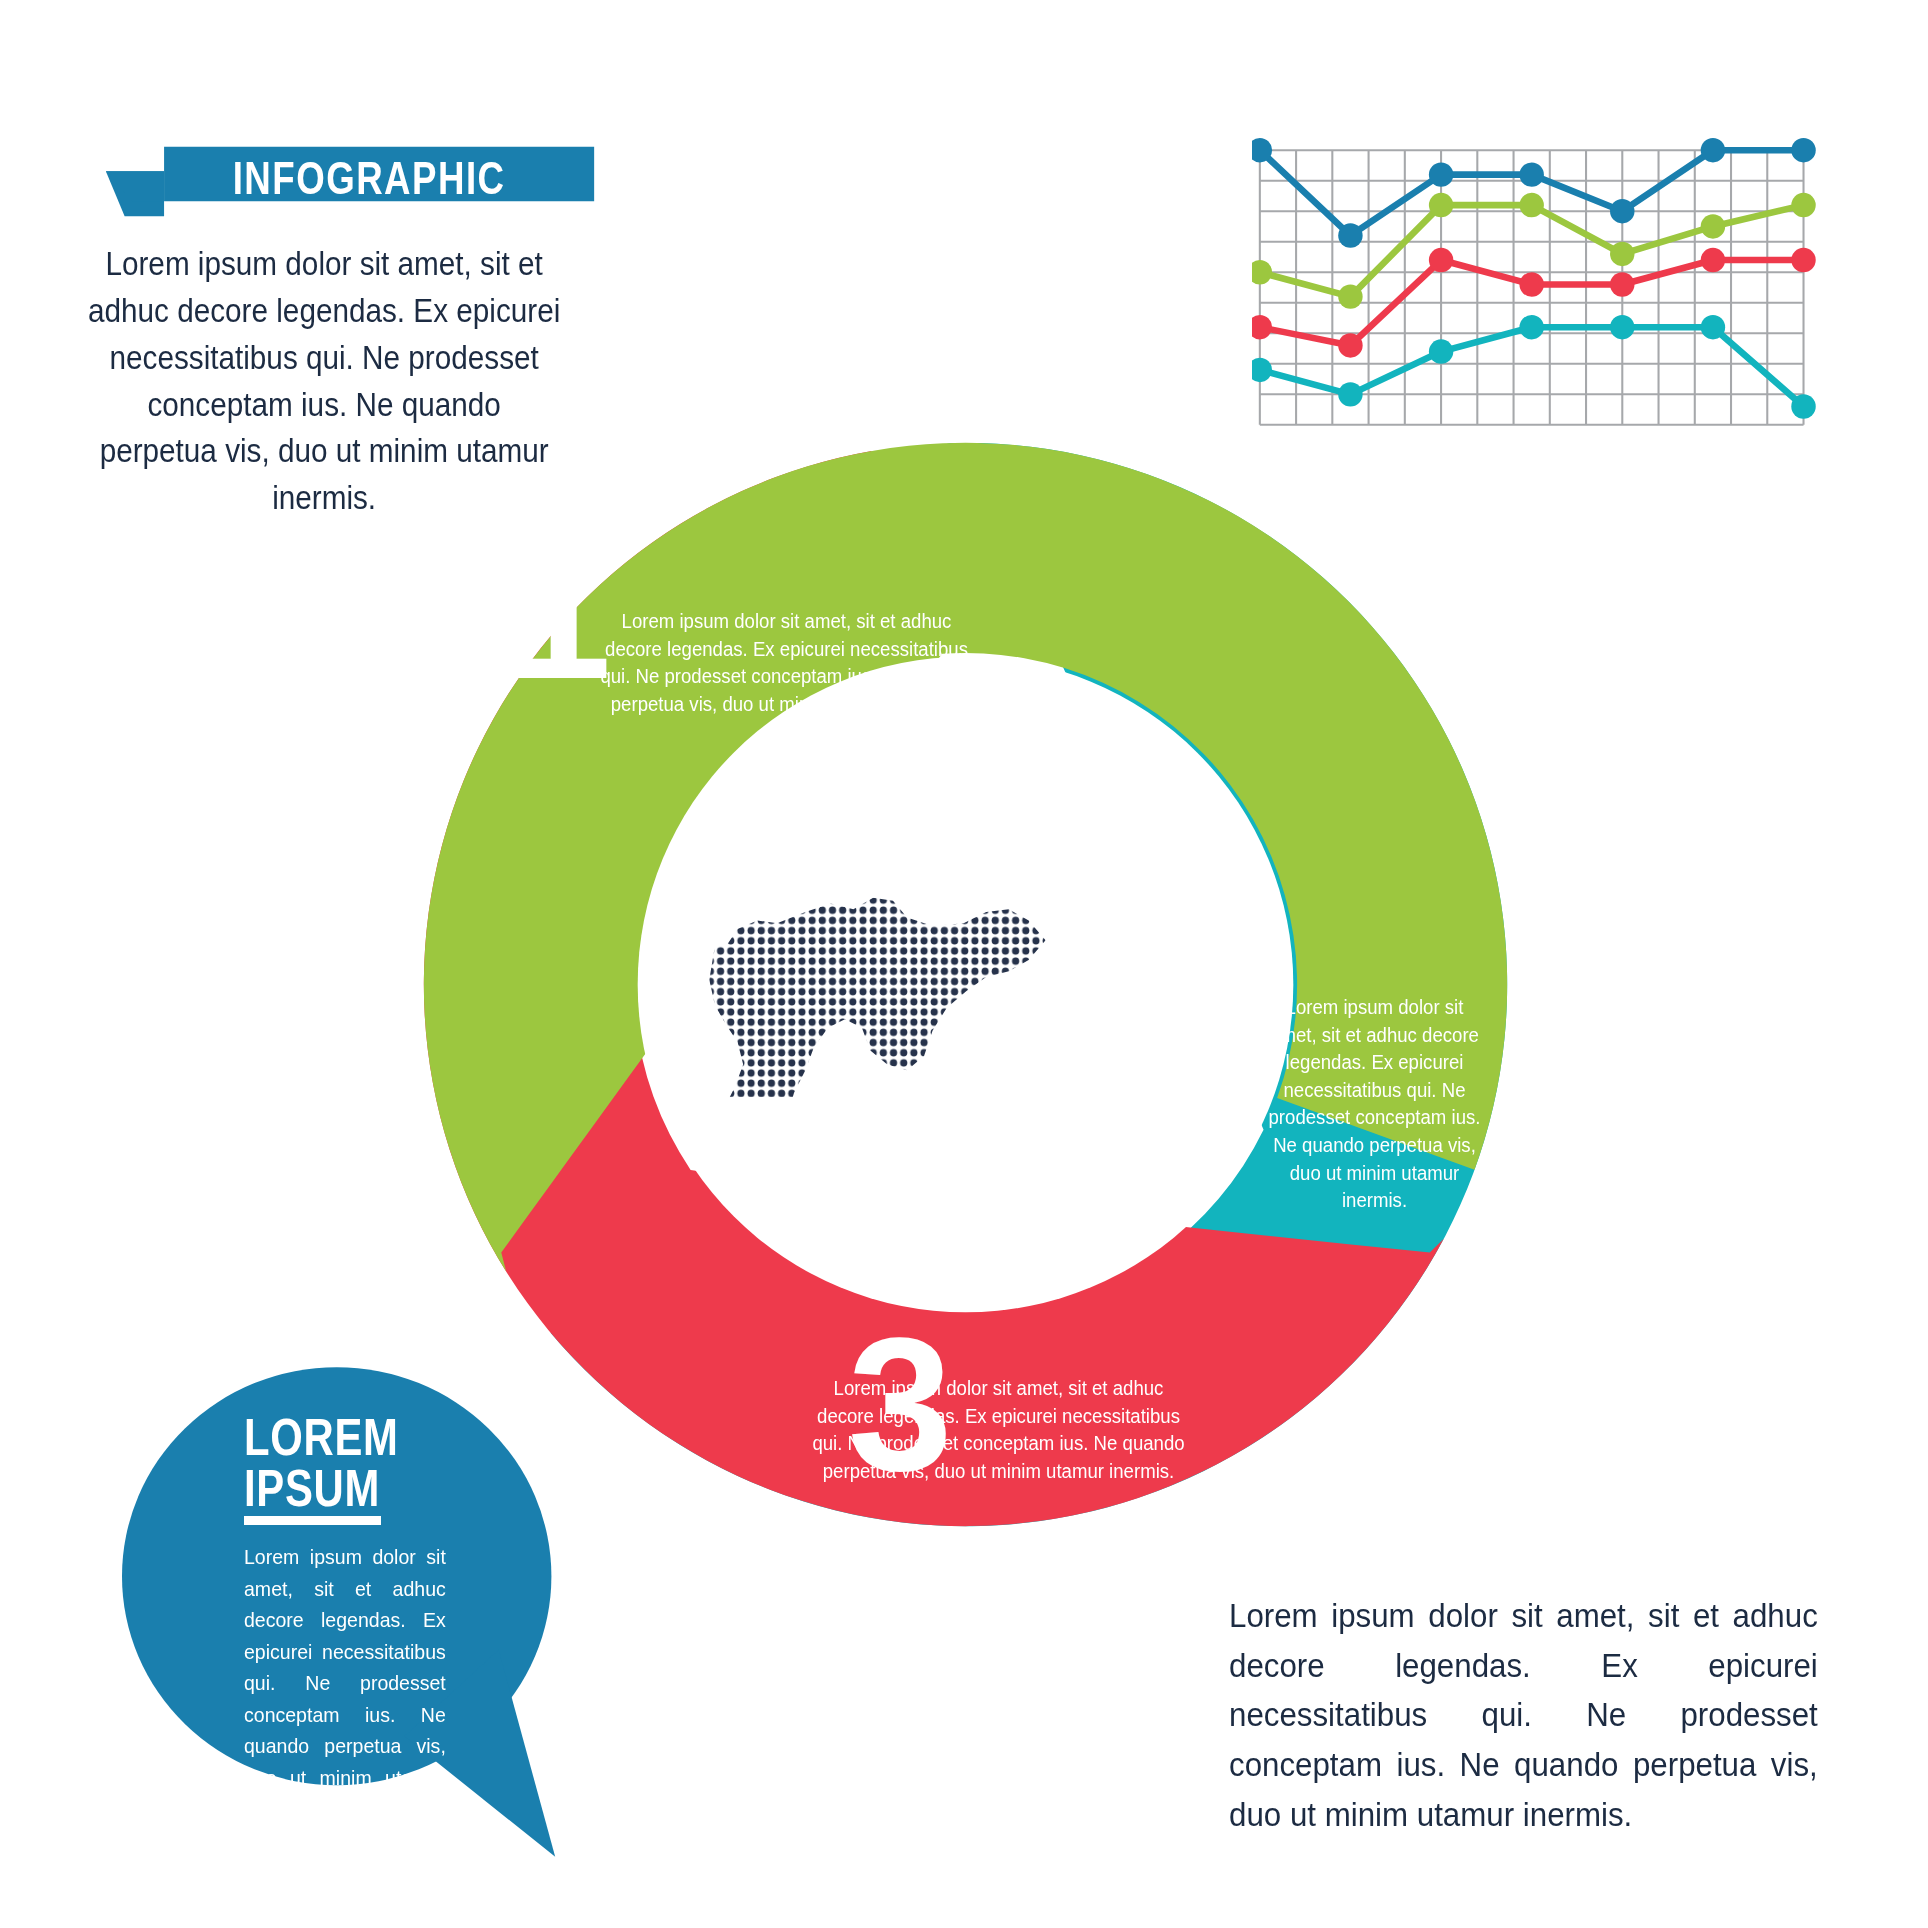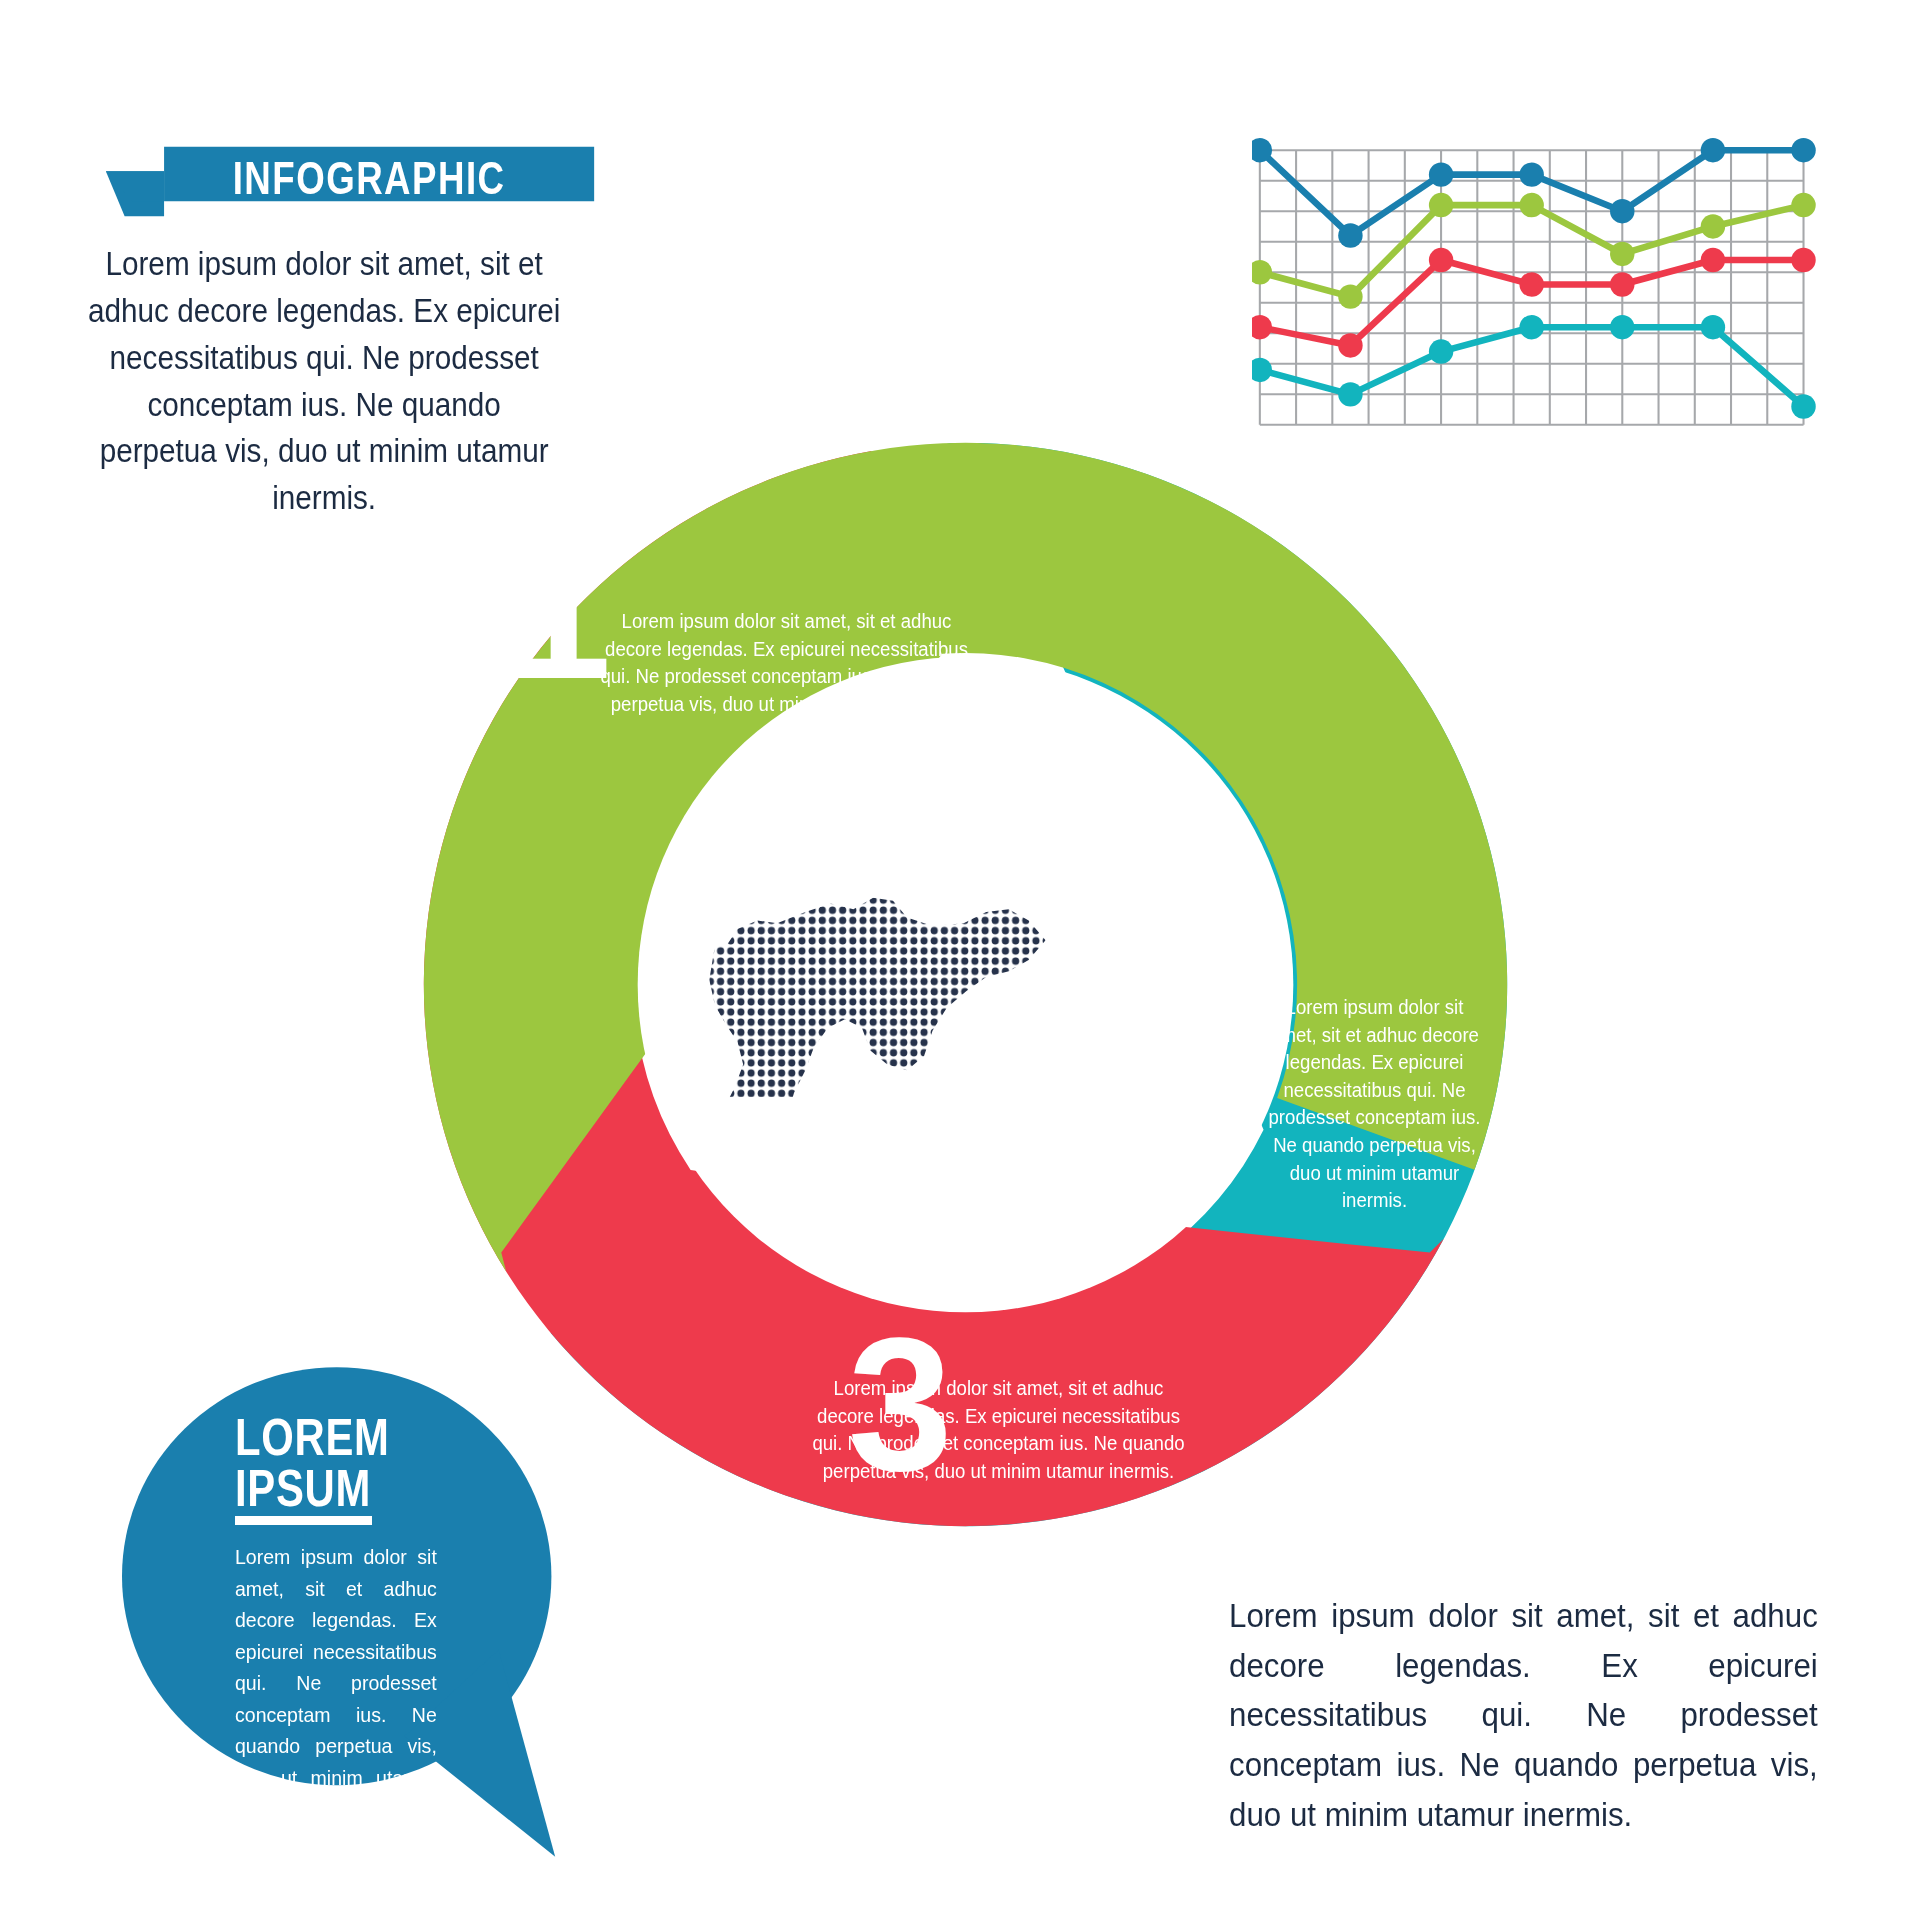--- a/index.html
+++ b/index.html
@@ -46,21 +46,21 @@
     position:absolute;color:#ffffff;font-size:20px;line-height:1.38;
     text-align:center;transform-origin:center center;
   }
   #petal-text-1{left:179px;top:184px;width:405px;transform:scaleX(.93);}
   #petal-text-2{left:852px;top:570px;width:235px;transform:scaleX(.93);}
   #petal-text-3{left:391px;top:951px;width:405px;transform:scaleX(.93);}
 
   
   #bubble{position:absolute;left:122px;top:1367px;width:452px;height:490px;}
   #bubble svg{display:block;}
-  #bubble-inner{position:absolute;left:0;top:0;width:452px;height:490px;}
+  #bubble-inner{position:absolute;left:9px;top:0;width:452px;height:490px;}
   #bubble-title{
     position:absolute;left:113px;top:45px;width:254px;
     color:#ffffff;font-weight:bold;font-size:51px;line-height:1.0;
     letter-spacing:0.9px;transform:scaleX(.82);transform-origin:left top;
   }
   #bubble-title .l2{display:block;}
   #bubble-rule{
     position:absolute;left:113px;top:149px;width:137px;height:8.5px;background:#ffffff;
   }
   #bubble-body{

